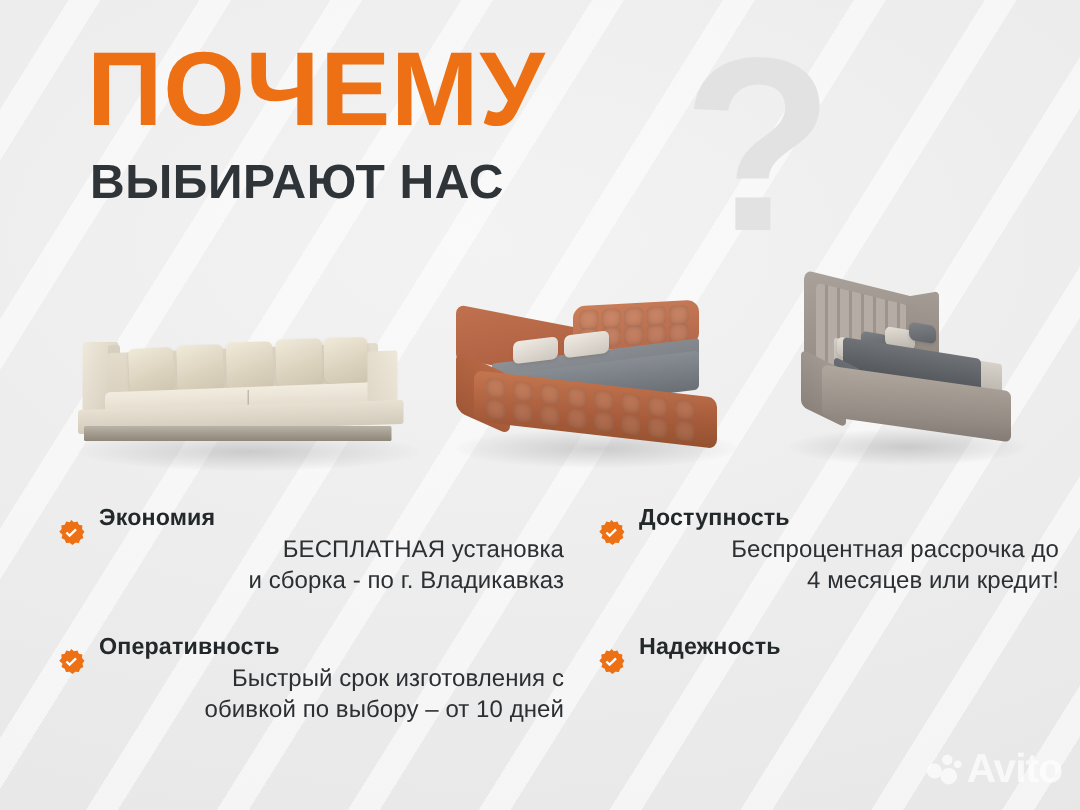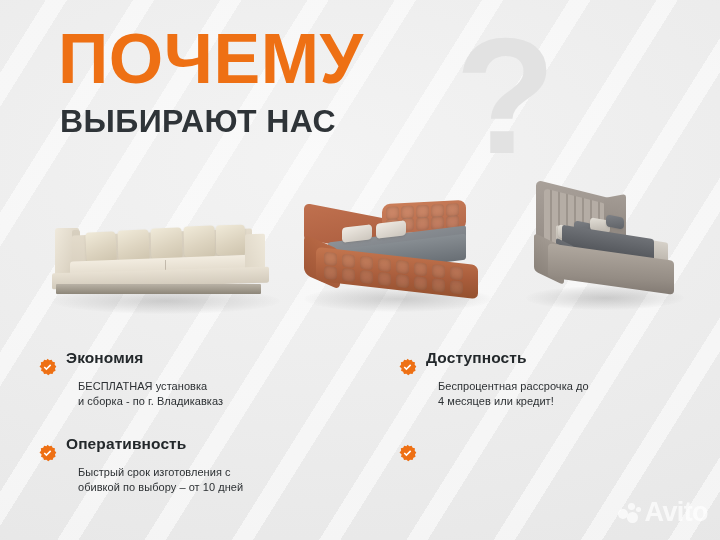--- a/index.html
+++ b/index.html
@@ -203,40 +203,41 @@
     border-radius:4px;transform:skewY(8deg);
   }
   .bed2 .frameS{
     position:absolute;left:14px;top:58px;width:30px;height:38px;
     background:linear-gradient(200deg,#a49c94,#8a827a);
     border-radius:4px;transform:skewY(26deg);
   }
 
   
   .benefits{
-    position:absolute;left:0;top:348px;width:691px;
+    position:absolute;left:0;top:336px;width:691px;
     display:grid;grid-template-columns:390px 330px;
     grid-template-rows:86px 86px;
   }
   .benefit{position:relative;padding-left:66px;padding-right:14px;}
   .benefit.col2{padding-left:36px;}
 
   .badge{
     position:absolute;left:38px;top:10px;width:19px;height:19px;
   }
   .benefit.col2 .badge{left:8px;}
   .badge svg{display:block;width:19px;height:19px;}
 
   .b-title{
     font-size:15.5px;font-weight:bold;color:#23282b;
     margin:0 0 1px 0;line-height:1.25;letter-spacing:.1px;
   }
   .b-text{
-    font-size:11px;color:#2c3033;line-height:1.32;margin:12px;
+    font-size:16px;color:#2c3033;line-height:1.32;margin:0;
     letter-spacing:.05px;
+    text-align:right;
   }
 
   
   .avito{
     position:absolute;right:12px;bottom:14px;
     display:flex;align-items:center;gap:3px;opacity:.72;
   }
   .avito .dots{position:relative;width:24px;height:20px;}
   .avito .dots i{position:absolute;display:block;border-radius:50%;background:#fff;}
   .avito .d1{left:0;top:6px;width:10px;height:10px;}
@@ -374,20 +375,21 @@
 обивкой по выбору – от 10 дней</p>
     </div>
 
     <div class="benefit col2">
       <span class="badge">
         <svg viewBox="0 0 24 24" aria-hidden="true">
           <path fill="#ee7014" d="M12 0.8l2.3 1.9 2.9-0.6 1.3 2.7 2.9 0.7-0.3 3 2 2.2-1.7 2.5 0.8 2.9-2.7 1.3-1.1 2.8-3-0.3-2.4 1.9-2.4-1.9-3 0.3-1.1-2.8-2.7-1.3 0.8-2.9L1.9 10.7l2-2.2-0.3-3 2.9-0.7 1.3-2.7 2.9 0.6z"></path>
           <path fill="#ffffff" d="M10.6 15.4L7.2 12.1l1.4-1.4 2 2 4.7-4.7 1.4 1.4z"></path>
         </svg>
       </span>
+      <p class="b-title">Надежность</p>
     </div>
 
   </div>
 
   <div class="avito">
     <span class="dots">
       <i class="d1"></i>
         <i class="d2"></i>
         <i class="d3"></i>
         <i class="d4"></i>

